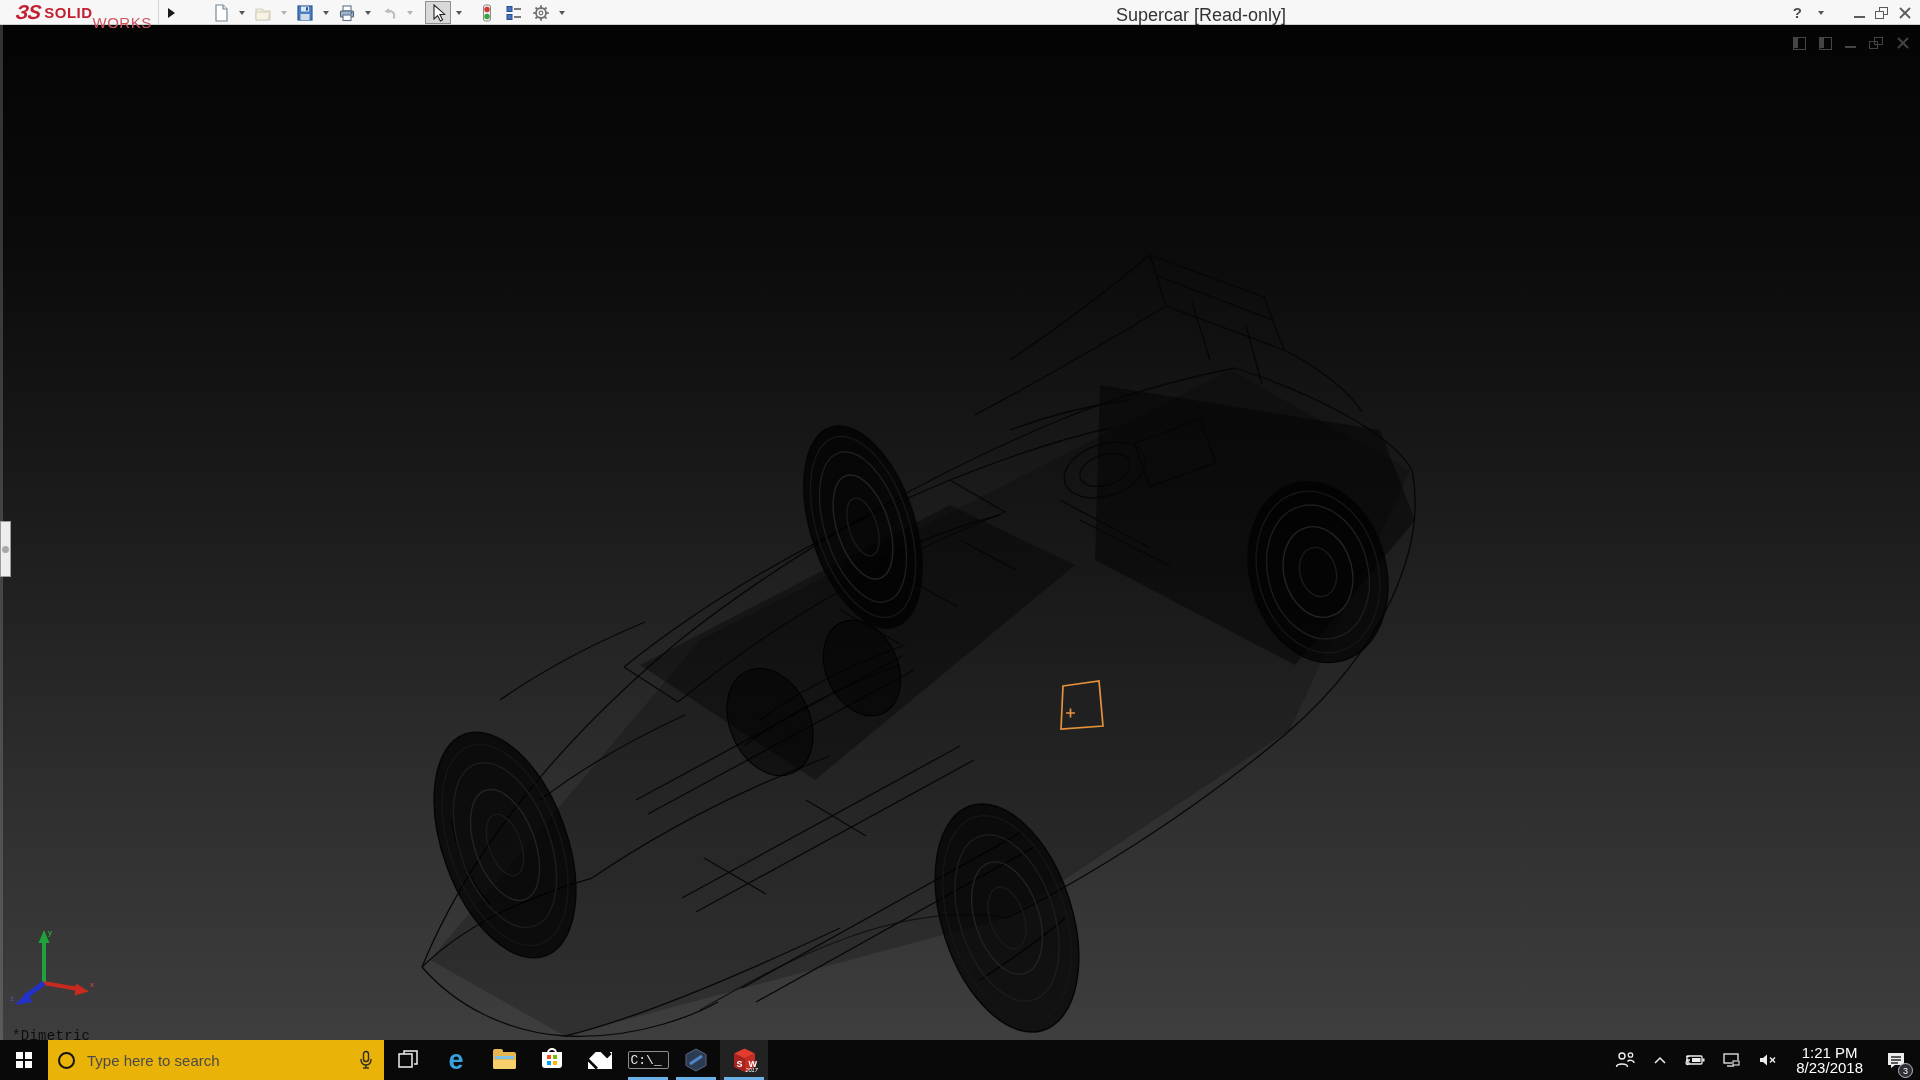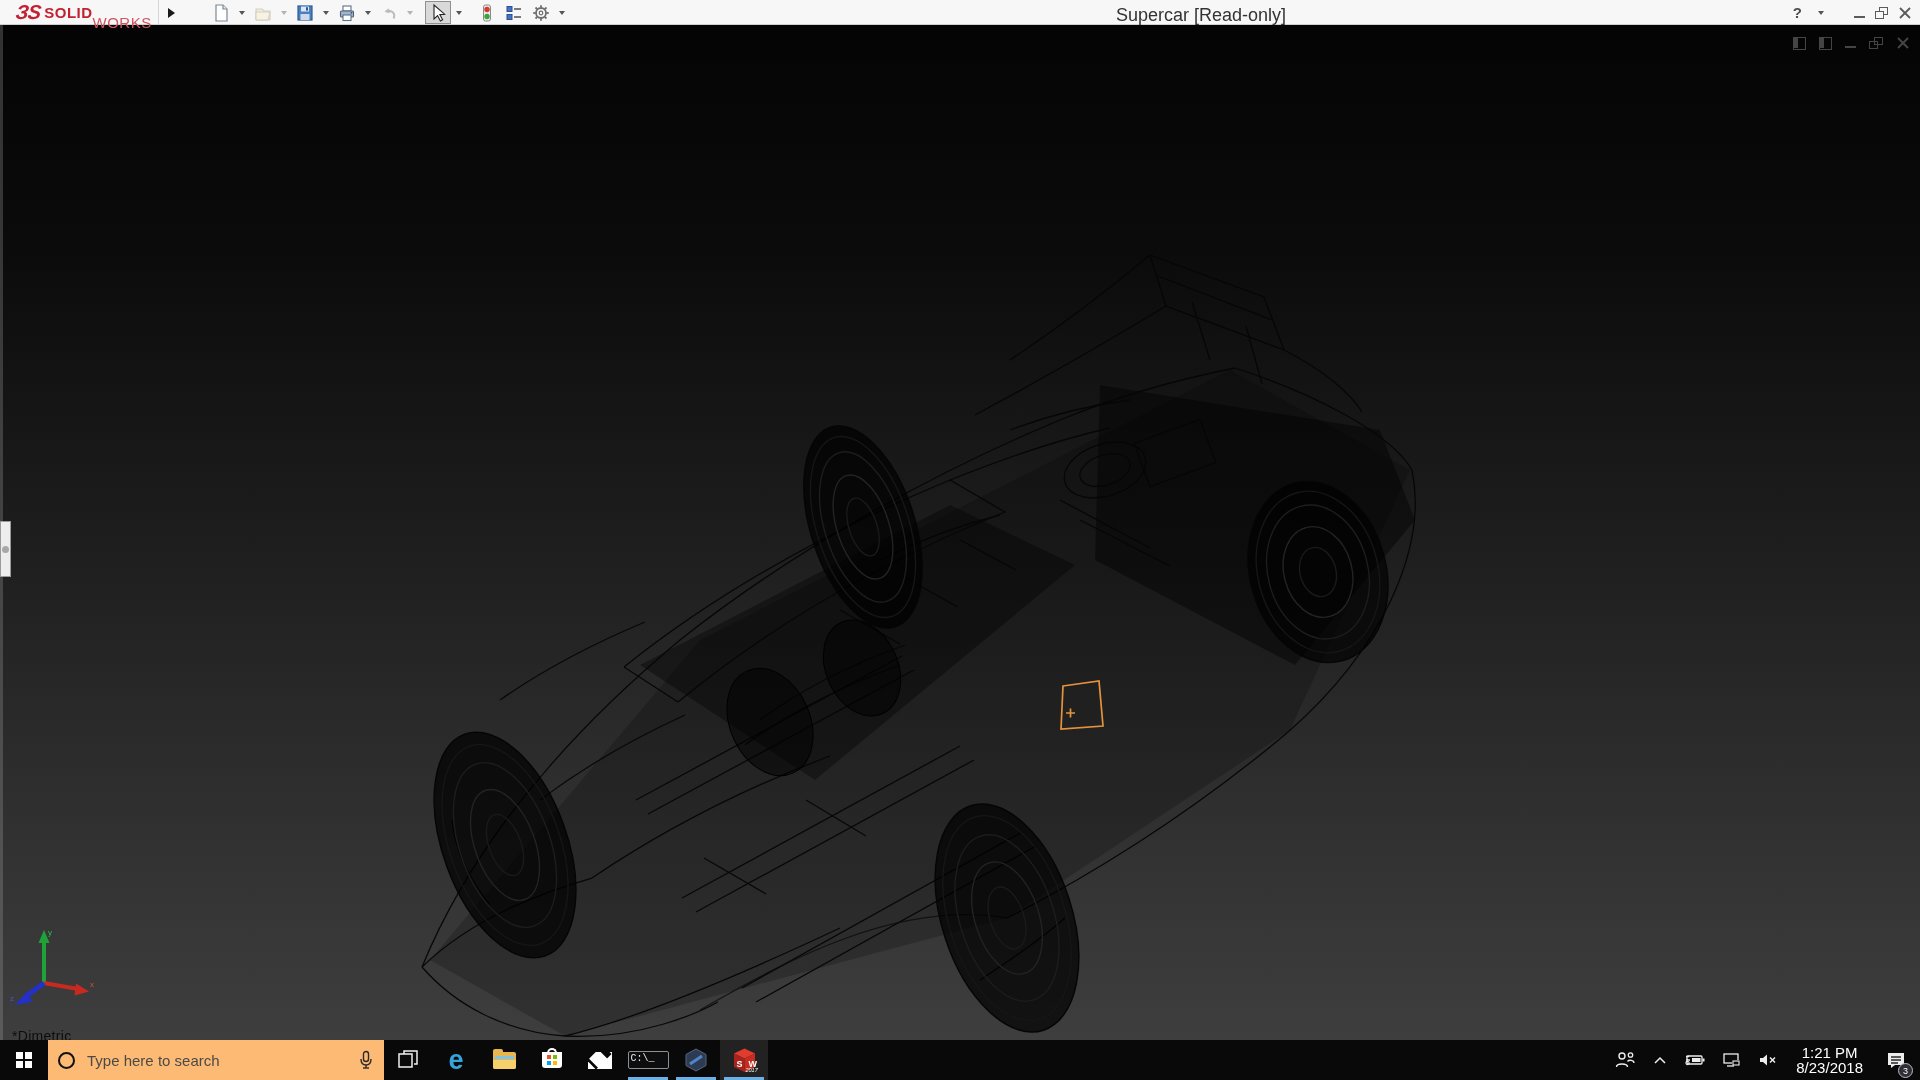--- a/index.html
+++ b/index.html
@@ -39,47 +39,47 @@
   #child-controls { position:absolute; right:10px; top:11px; display:flex; align-items:center; gap:13px; }
   .cc { opacity:.9; }
   .cc-panel { width:13px; height:13px; border:1.5px solid #4c4c4c; position:relative; }
   .cc-panel::after { content:""; position:absolute; left:0; top:0; width:4px; height:10px; background:#4c4c4c; }
   .cc-min { width:11px; height:2.5px; background:#4c4c4c; margin-top:8px; }
   .cc-restore { position:relative; width:14px; height:12px; }
   .cc-restore .r1 { position:absolute; right:0; top:0; width:9px; height:8px; border:1.5px solid #4c4c4c; }
   .cc-restore .r2 { position:absolute; left:0; bottom:0; width:9px; height:8px; border:1.5px solid #4c4c4c; }
   #car-svg { position:absolute; left:0; top:-25px; width:1920px; height:1080px; }
   #triad { position:absolute; left:6px; bottom:25px; }
-  #dimetric-label { position:absolute; left:12px; bottom:-4px; font-size:14px; color:#0d0d0d; letter-spacing:.3px; }
+  #dimetric-label { position:absolute; left:12px; bottom:-4px; font-size:14px; color:#0d0d0d; letter-spacing:.3px;font-family:Liberation Mono, monospace; }
 
   
   #taskbar { position:absolute; left:0; top:1040px; width:1920px; height:40px; background:#090909; z-index:30; display:flex; align-items:stretch; }
   #start-btn { width:48px; display:flex; align-items:center; justify-content:center; cursor:pointer; }
   .win-logo { display:grid; grid-template-columns:7px 7px; grid-template-rows:7px 7px; gap:2px; }
   .win-logo div { background:#fff; }
-  #search-box { width:336px; background:#fdba74; display:flex; align-items:center; padding:0 10px; gap:12px; }
+  #search-box { width:336px; background:#eab308; display:flex; align-items:center; padding:0 10px; gap:12px; }
   #cortana-ring { width:17px; height:17px; border:2.5px solid #111; border-radius:50%; flex:none; }
   #search-input { flex:1; border:none; outline:none; background:transparent; font-size:15px; color:#3b3b3b; font-family:"Liberation Sans",sans-serif; }
   #search-input::placeholder { color:#4a4a4a; opacity:1; }
   .tb-app { width:48px; display:flex; align-items:center; justify-content:center; position:relative; cursor:pointer; }
   .tb-app.running::after { content:""; position:absolute; left:4px; right:4px; bottom:0; height:3px; background:#6ab1e8; }
   .tb-app.activeapp { background:rgba(255,255,255,.10); }
   #edge-glyph { font-size:27px; font-weight:bold; color:#35a3dc; line-height:1; }
   .folder-icon { position:relative; width:23px; height:17px; }
   .folder-icon .back { position:absolute; inset:0; background:#e8b64c; border-radius:2px; }
   .folder-icon .tab { position:absolute; left:0; top:-3px; width:10px; height:5px; background:#e8b64c; border-radius:2px 2px 0 0; }
   .folder-icon .strip { position:absolute; left:2px; top:4px; right:2px; height:3px; background:#7ec3e8; }
   .folder-icon .front { position:absolute; left:0; bottom:0; width:100%; height:9px; background:#f6d06b; border-radius:0 0 2px 2px; }
   .store-icon { position:relative; width:20px; height:16px; background:#fff; border-radius:0 0 3px 3px; }
   .store-icon .handle { position:absolute; left:5px; top:-4px; width:10px; height:7px; border:2px solid #fff; border-bottom:none; border-radius:5px 5px 0 0; }
   .store-grid { position:absolute; left:5px; top:3px; display:grid; grid-template-columns:4px 4px; grid-template-rows:4px 4px; gap:1.5px; }
   .mail-icon { position:relative; width:24px; height:17px; background:#fff; overflow:hidden; }
   .mail-icon .flap { position:absolute; left:-3px; top:-9px; width:22px; height:22px; background:#090909; transform:rotate(45deg); }
   .mail-icon .inner { position:absolute; left:3px; top:2px; width:18px; height:13px; background:#fff; transform:rotate(45deg); }
-  .cmd-icon { width:41px; height:18px; background:#0d0d0d; border:1px solid #8a9096; border-radius:2px; color:#e8e8e8; font-family:"Liberation Mono","DejaVu Sans Mono",monospace; font-size:10px; padding:1px 2px; line-height:1.2; }
+  .cmd-icon { width:41px; height:18px; background:#0d0d0d; border:1px solid #8a9096; border-radius:2px; color:#e8e8e8; font-family:"Liberation Mono","DejaVu Sans Mono",monospace; font-size:13px; padding:1px 2px; line-height:1.2; }
   .badge { position:absolute; right:3px; bottom:2px; width:15px; height:15px; border-radius:50%; background:#2e2e36; border:1px solid #b9b9c0; color:#fff; font-size:9px; display:flex; align-items:center; justify-content:center; }
   #tray { margin-left:auto; display:flex; align-items:center; gap:6px; padding-right:4px; }
   .tray-btn { height:40px; display:flex; align-items:center; justify-content:center; padding:0 5px; cursor:pointer; position:relative; }
   #clock { text-align:center; color:#fff; font-size:15px; line-height:15px; padding:0 7px; }
 </style>
 </head>
 <body>
 
 <div id="titlebar">
   <div id="logo">

